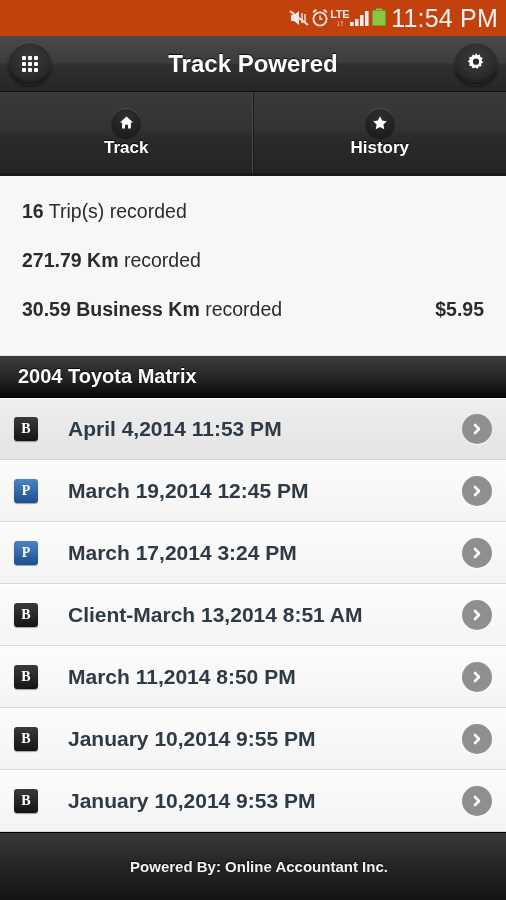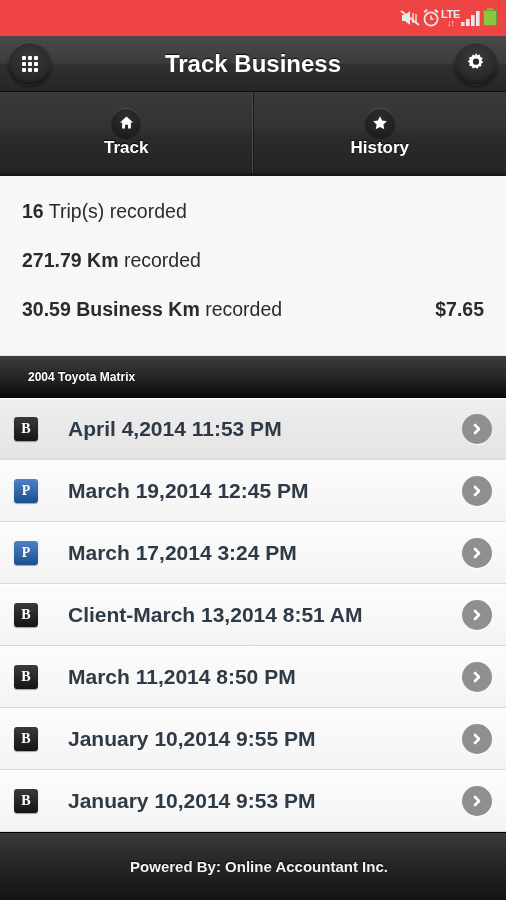--- a/index.html
+++ b/index.html
@@ -6,21 +6,21 @@
   html, body {
     width: 506px; height: 900px;
     background: #fff;
     font-family: "Liberation Sans", sans-serif;
     overflow: hidden;
   }
   .phone { width: 506px; height: 900px; position: relative; display: flex; flex-direction: column; background:#fafafa; }
 
   
   .statusbar {
-    height: 36px; background: #ef4444; flex: 0 0 36px;
+    height: 36px; background: #c2410c; flex: 0 0 36px;
     display: flex; align-items: center; justify-content: flex-end;
     padding-right: 8px; 
   }
   .sb-icon { display: flex; align-items: center; justify-content: center; }
   .sb-clock {
     color: #f2f2f2; font-size: 25px; font-weight: 400;
     letter-spacing: .2px; margin-left: 4px; line-height: 1;
     font-family: "Liberation Sans", sans-serif;
   }
   .lte-wrap { display:flex; flex-direction: column; align-items:center; line-height:1; }
@@ -89,22 +89,22 @@
     height: 49px; color: #2b2b2b; font-size: 19.5px;
   }
   .stat-text { white-space: nowrap; }
   .stat-text b { font-weight: bold; }
   .stat-amount { font-size: 19.5px; font-weight: bold; color: #2b2b2b; }
 
   
   .vehicle-header {
     flex: 0 0 42px; height: 42px;
     background: linear-gradient(to bottom, #3c3c3c 0%, #252525 55%, #080808 100%);
-    display: flex; align-items: center; padding-left: 28px;
-    color: #fff; font-size: 12px; font-weight: bold;
+    display: flex; align-items: center; padding-left: 18px;
+    color: #fff; font-size: 20px; font-weight: bold;
     text-shadow: 0 -1px 1px rgba(0,0,0,.9);
     border-bottom: 1px solid #000;
   }
 
   
   .list { flex: 1 1 auto; overflow: hidden; background: #fcfcfc; }
   .trip-row {
     height: 62px; display: flex; align-items: center;
     padding: 0 14px 0 14px;
     background: linear-gradient(to bottom, #fcfcfc 0%, #f4f4f4 100%);
@@ -179,37 +179,38 @@
         <rect x="11" y="6" width="3.6" height="11" fill="#e9e9e9"></rect>
         <rect x="16" y="2" width="3.6" height="15" fill="#e9e9e9"></rect>
       </svg>
     </span>
     <span class="sb-icon">
       <svg width="16" height="20" viewBox="0 0 16 20">
         <rect x="5" y="0.5" width="6" height="2" fill="#8CC63F"></rect>
         <rect x="1.5" y="2.5" width="13" height="15" fill="#8CC63F" stroke="#6e9e2f" stroke-width="1"></rect>
       </svg>
     </span>
+    <span class="sb-clock">11:54 PM</span>
   </div>
 
   <div class="actionbar">
     <div class="circle-btn left">
       <span class="grid-icon">
         <i></i>
           <i></i>
           <i></i>
           <i></i>
           <i></i>
           <i></i>
           <i></i>
           <i></i>
           <i></i>
       </span>
     </div>
-    <div class="ab-title">Track Business</div>
+    <div class="ab-title">Track Powered</div>
     <div class="circle-btn right">
       <span>
         <svg width="22" height="22" viewBox="0 0 24 24">
           <path fill="#fff" d="M12 2.2l1.6 2.3 2.7-.7.4 2.8 2.6 1.1-1.3 2.5 1.9 2.1-2.3 1.6.2 2.8-2.8.2-1.3 2.5L11 18l-2.6 1.1-1-2.6-2.8-.5.5-2.8L3 11.4l2.1-1.9-.6-2.7 2.8-.5 1.1-2.6 2.5 1.2z"></path>
           <circle cx="12" cy="11.6" r="3.4" fill="#2a2a2a"></circle>
         </svg>
       </span>
     </div>
   </div>
 
@@ -236,21 +237,21 @@
     <div class="stat-row">
       <span class="stat-text"><b>16</b><span> Trip(s) recorded</span></span>
       <span class="stat-amount"></span>
     </div>
     <div class="stat-row">
       <span class="stat-text"><b>271.79 Km</b><span> recorded</span></span>
       <span class="stat-amount"></span>
     </div>
     <div class="stat-row">
       <span class="stat-text"><b>30.59 Business Km</b><span> recorded</span></span>
-      <span class="stat-amount">$7.65</span>
+      <span class="stat-amount">$5.95</span>
     </div>
   </div>
 
   <div class="vehicle-header">
     <span>2004 Toyota Matrix</span>
   </div>
 
   <div class="list">
 
     <div class="trip-row selected">

